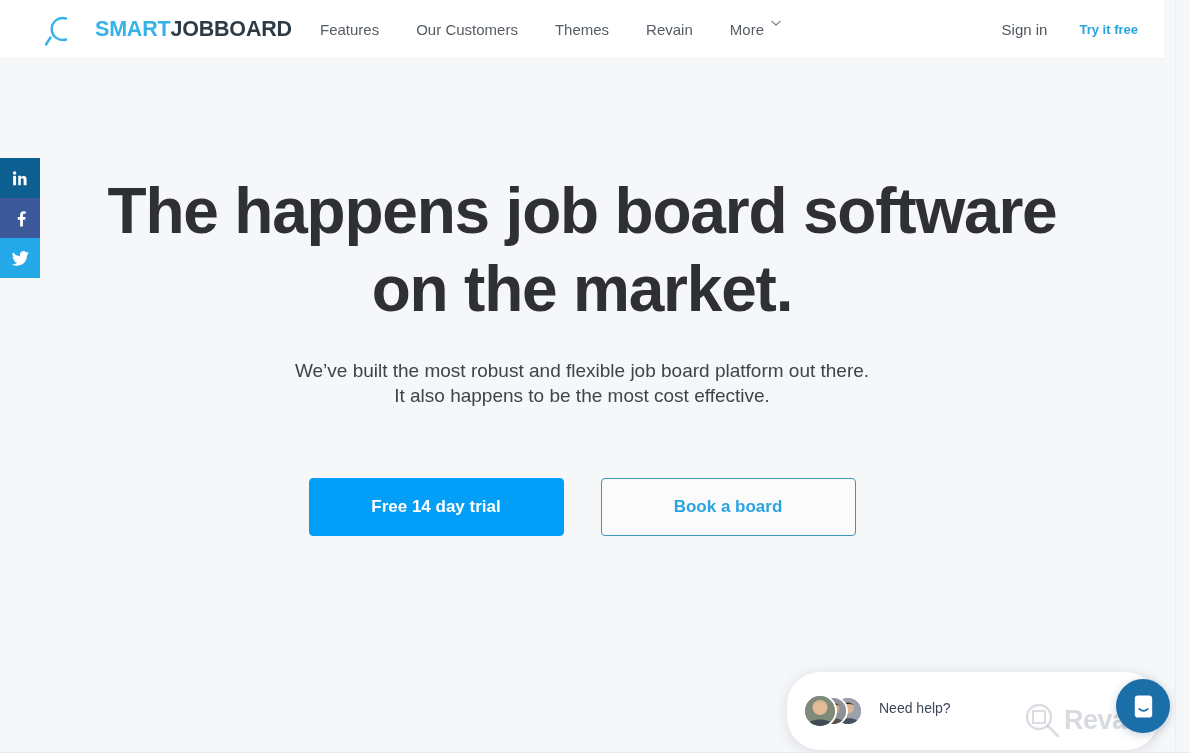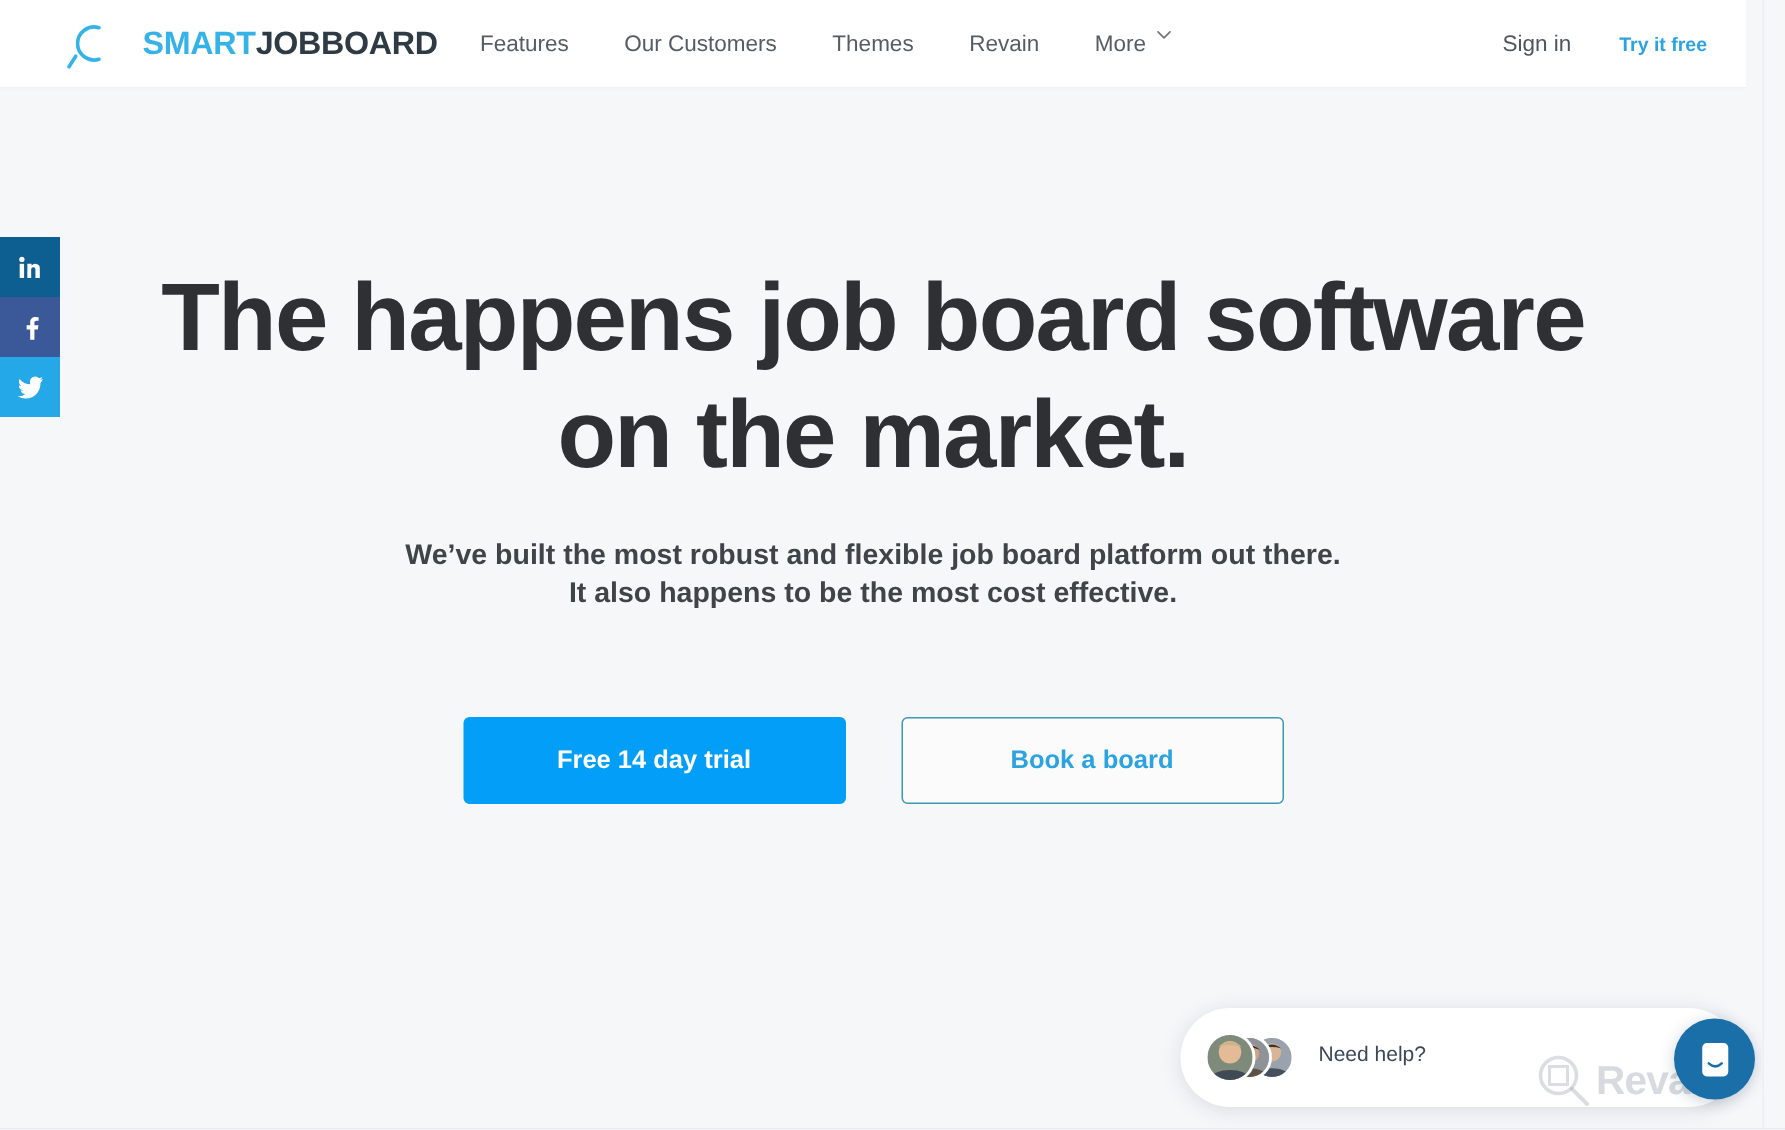--- a/index.html
+++ b/index.html
@@ -156,21 +156,20 @@
     font-weight: bold;
     color: #2f3033;
     letter-spacing: -1.2px;
   }
   .hero-sub {
     margin: 0;
     padding-top: 30px;
     font-size: 19px;
     line-height: 25px;
     color: #3f4449;
-    font-weight: bold;
   }
   .hero-sub .l2 { display: block; }
 
   .cta-row {
     padding-top: 70px;
     display: flex;
     justify-content: center;
     align-items: center;
     gap: 37px;
   }
@@ -198,21 +197,21 @@
     color: #2aa3e0;
     border: 1px solid #3e98b4;
   }
 
   
   .chat-panel {
     position: absolute;
     left: 787px;
     top: 672px;
     width: 372px;
-    height: 66px;
+    height: 78px;
     background: #ffffff;
     border-radius: 33px;
     box-shadow: 0 2px 14px rgba(30,40,60,0.13);
     display: flex;
     align-items: center;
     padding-left: 16px;
     box-sizing: border-box;
     z-index: 9;
   }
   .avatars {

